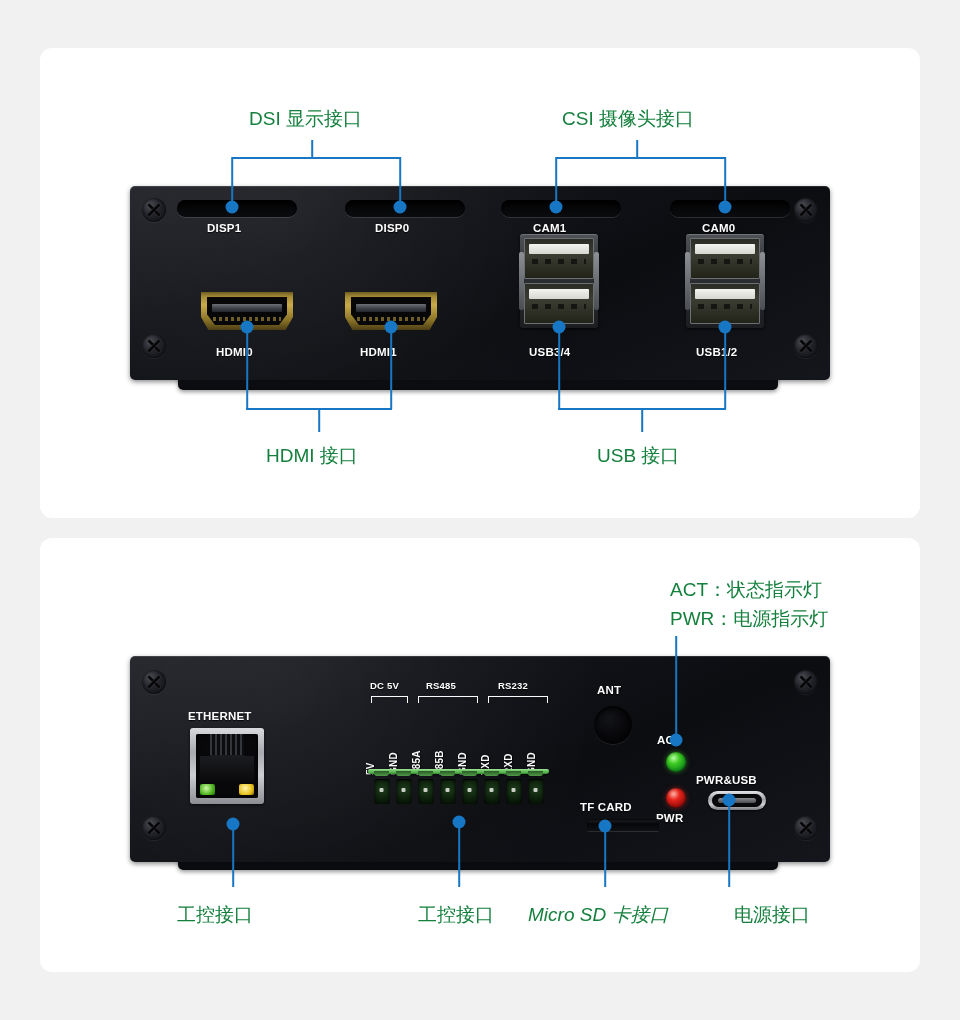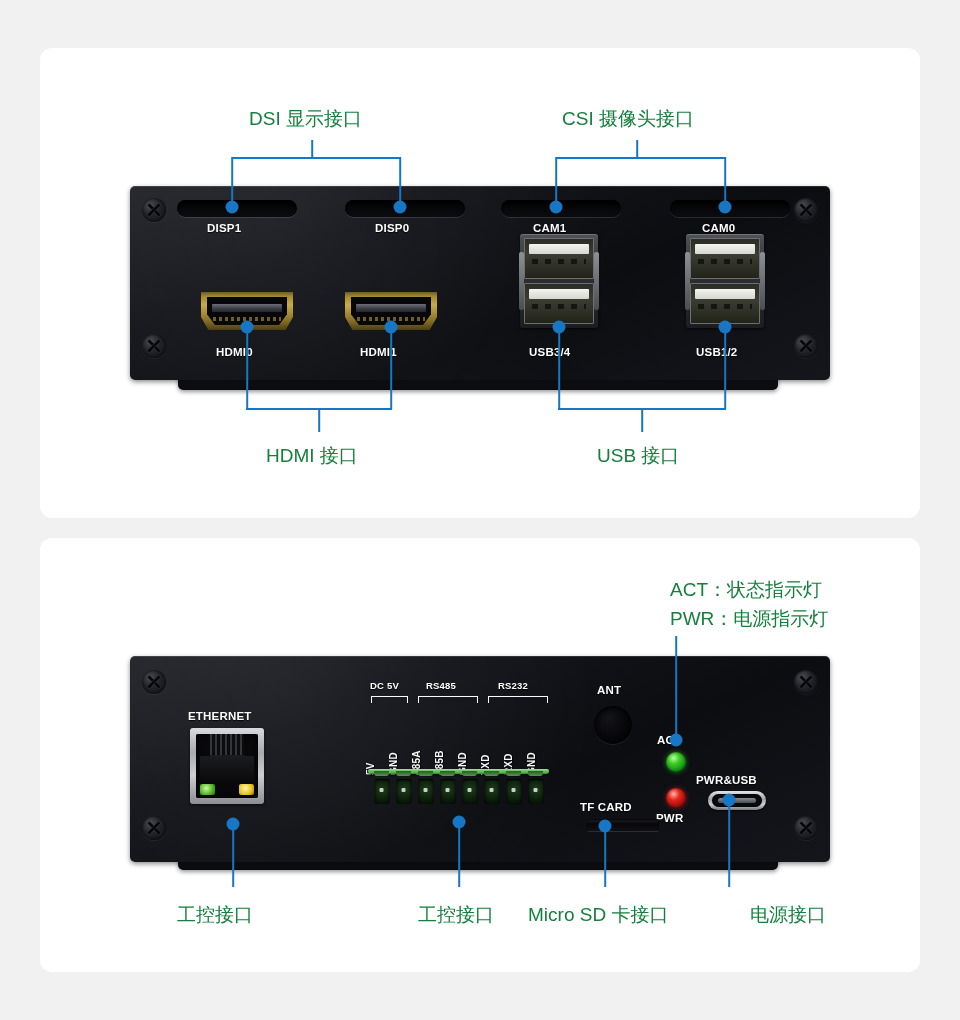--- a/index.html
+++ b/index.html
@@ -559,19 +559,19 @@
   <div class="dot" style="left:233px; top:824px;"></div>
   <div class="vline" style="left:233px; top:824px; height:63px;"></div>
   <div class="anno lg" style="left:177px; top:902px;">工控接口</div>
 
   <div class="dot" style="left:459px; top:822px;"></div>
   <div class="vline" style="left:459px; top:822px; height:65px;"></div>
   <div class="anno lg" style="left:418px; top:902px;">工控接口</div>
 
   <div class="dot" style="left:605px; top:826px;"></div>
   <div class="vline" style="left:605px; top:826px; height:61px;"></div>
-  <div class="anno lg" style="left:528px; top:902px;">Micro SD 卡接口</div>
+  <div class="anno lg" style="left:528px; top:902px;font-style:italic;">Micro SD 卡接口</div>
 
   <div class="dot" style="left:729px; top:800px;"></div>
   <div class="vline" style="left:729px; top:800px; height:87px;"></div>
-  <div class="anno lg" style="left:750px; top:902px;">电源接口</div>
+  <div class="anno lg" style="left:734px; top:902px;">电源接口</div>
 
 </div>
 
 </body></html>

